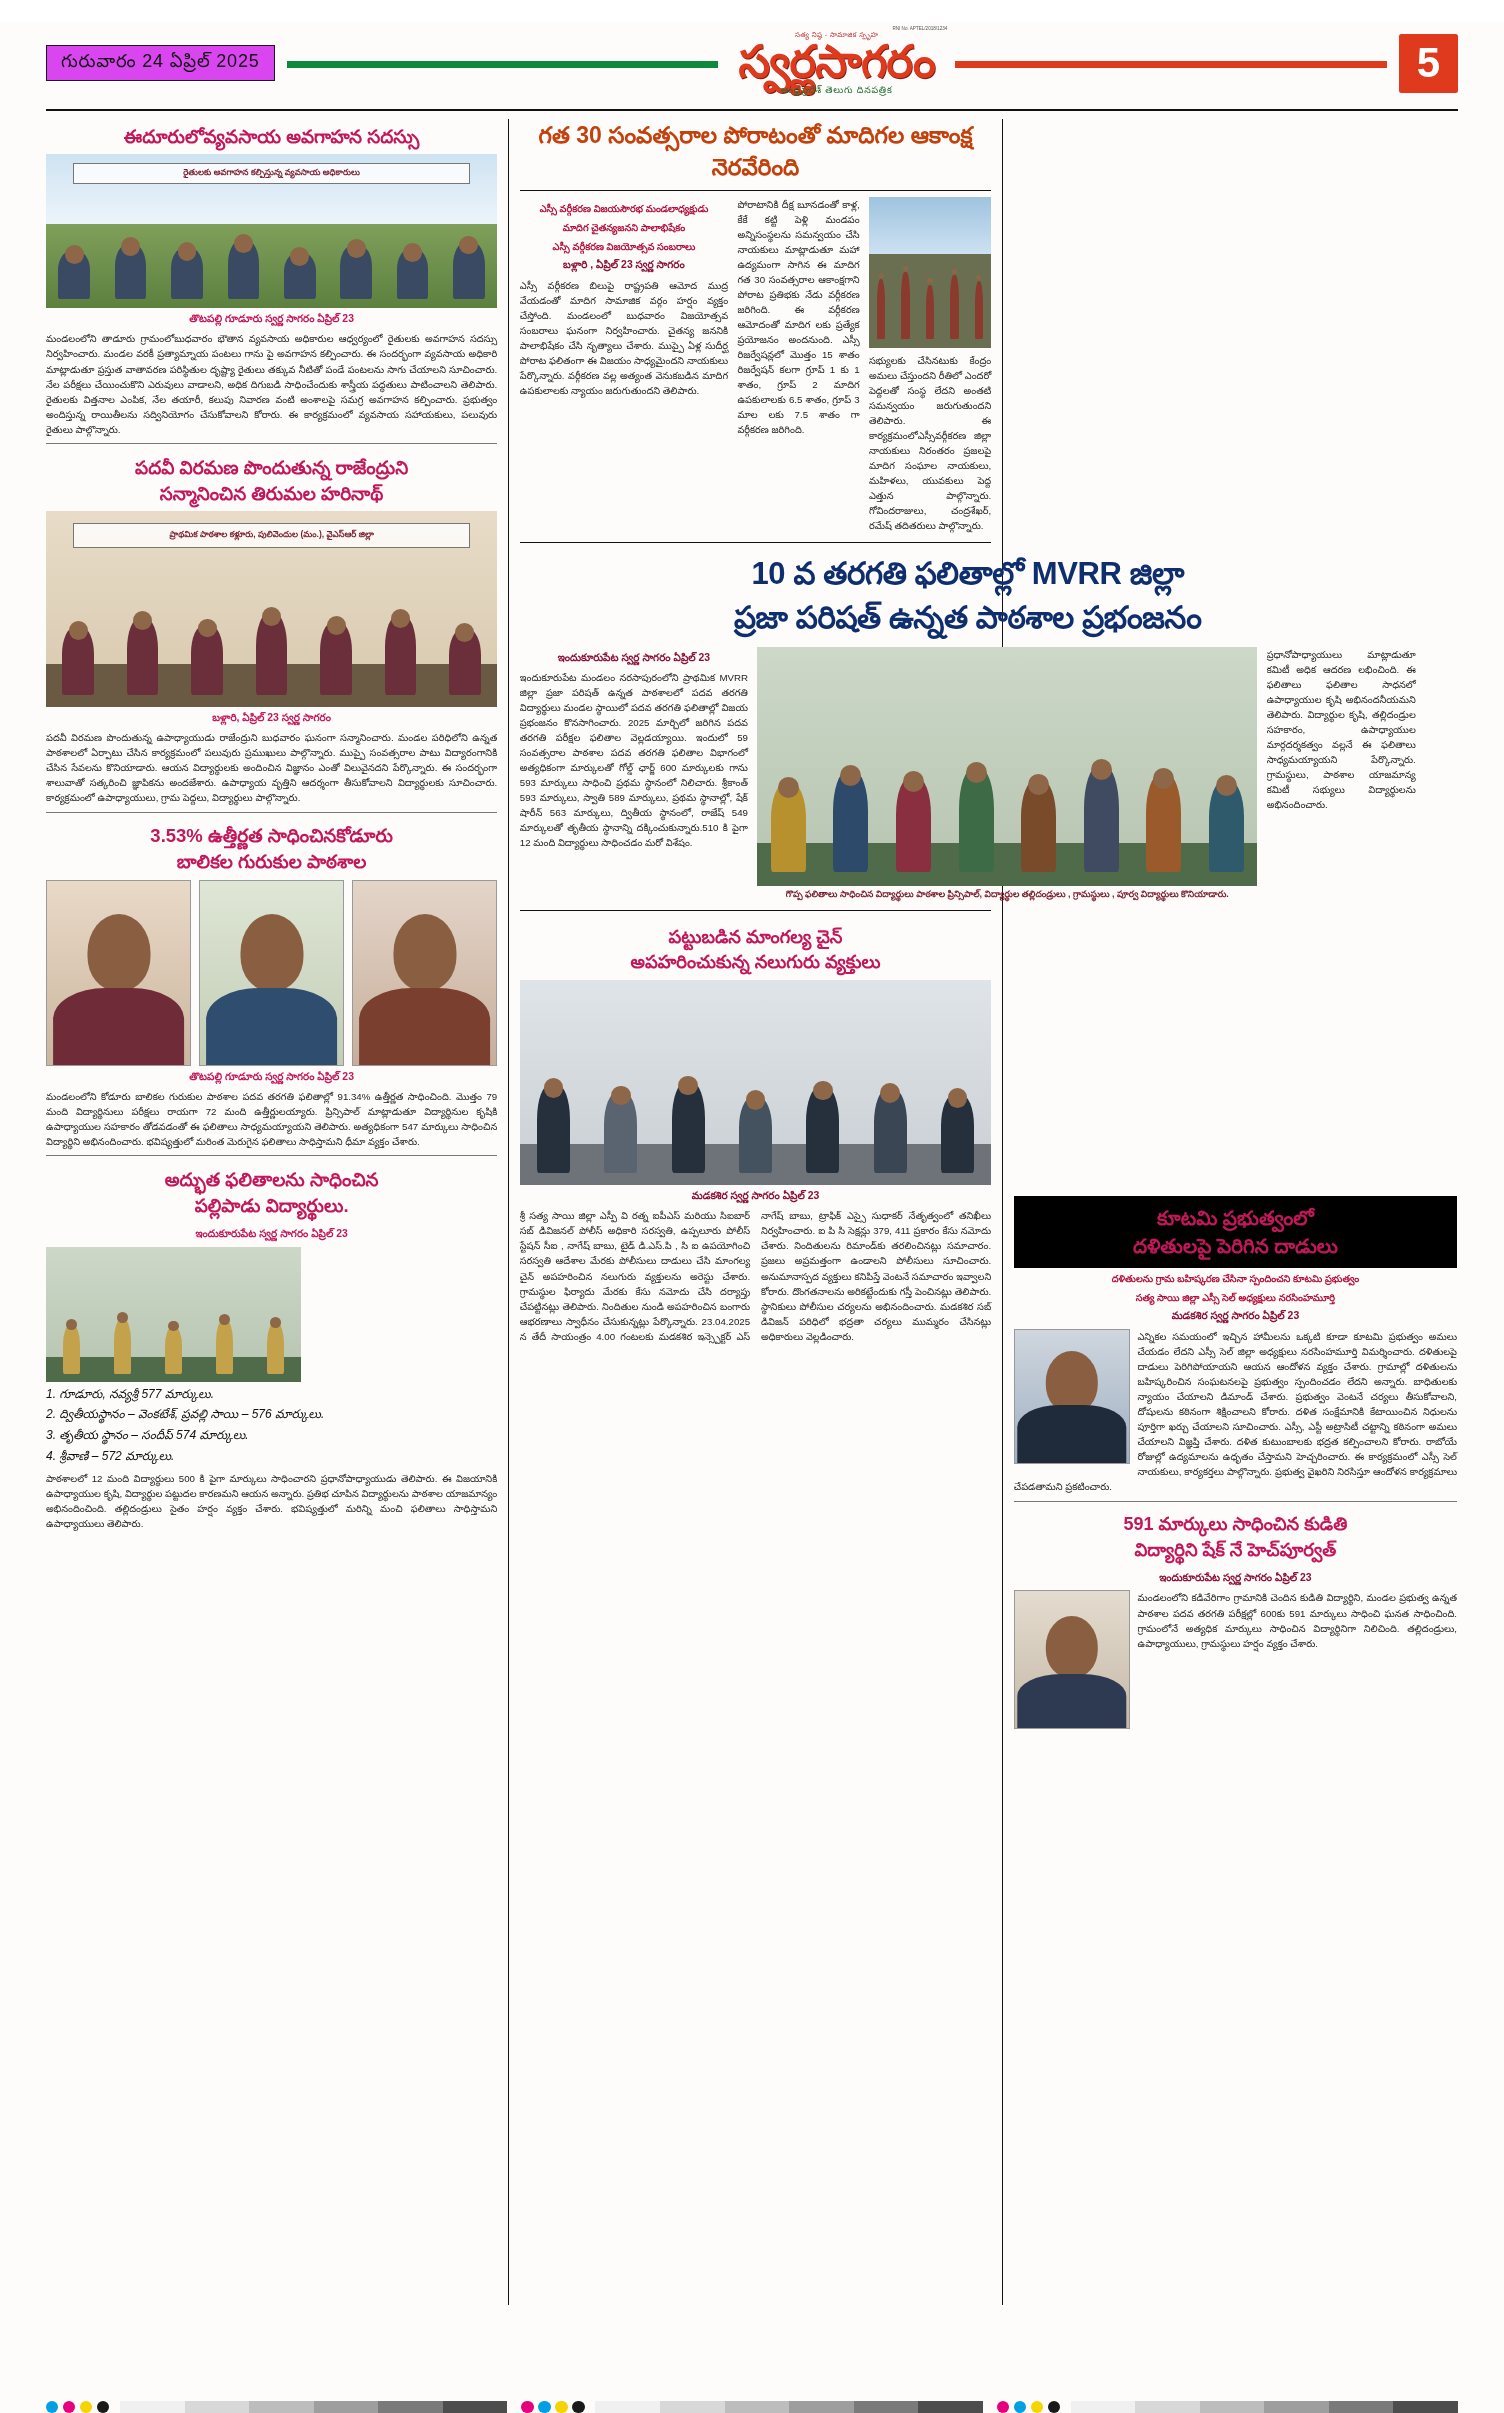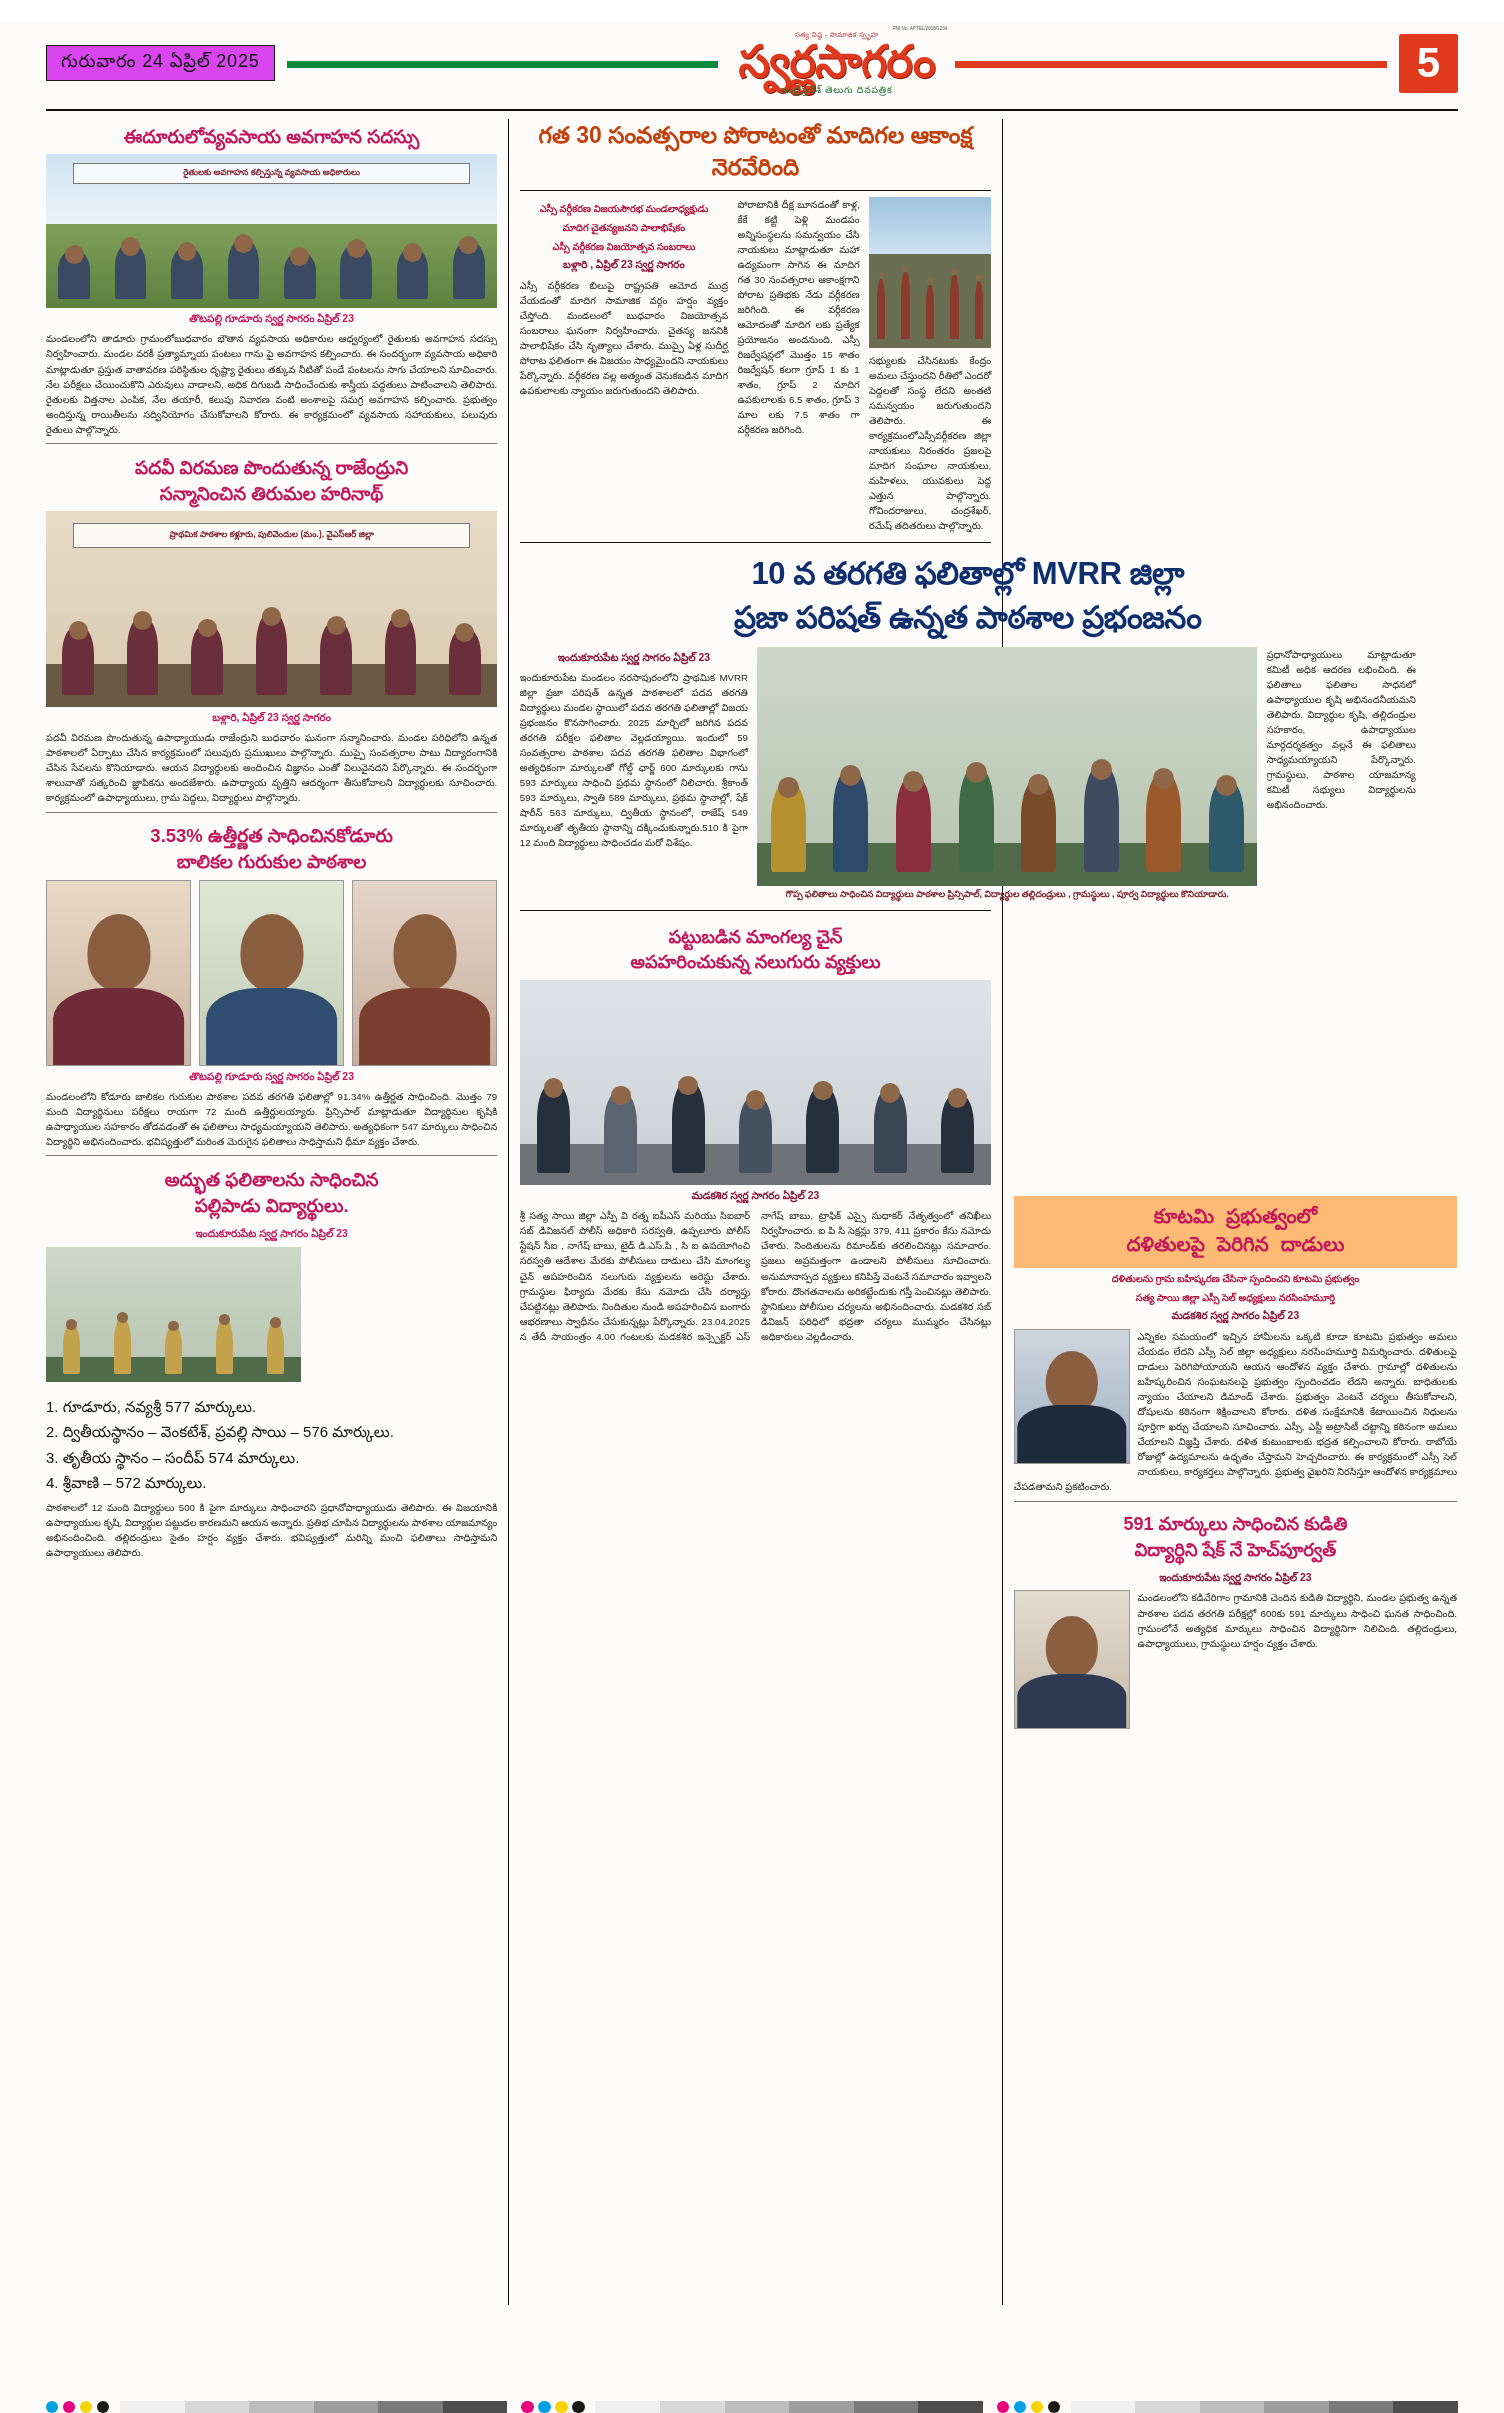--- a/index.html
+++ b/index.html
@@ -181,27 +181,27 @@
     font-weight: bold;
     color: #0e2e6e;
     text-align: center;
     line-height: 1.4;
     letter-spacing: -0.4px;
   }
   .headline-blue {
     font-size: 23px; font-weight: bold; color:#c2410c; text-align:center; line-height:1.4;
   }
   .headline-red-box {
-    background:#fdba74; text-align:center; padding:7.7px 4.6px; margin-bottom:4.6px;font-family:Liberation Mono, monospace;
+    background:#000000; text-align:center; padding:7.7px 4.6px; margin-bottom:4.6px;
   }
   .headline-red {
     font-size: 20px; font-weight:bold; color:#c2185b; line-height:1.4;
   }
   .sub-red { font-size:9.7px; color:#b3123d; text-align:center; font-weight:bold; line-height:1.5; margin:4.6px 0; }
-  .numlist { font-size:15px; line-height:1.6; margin:13px 0 0 0; padding-left:0; list-style:none; }
+  .numlist { font-size:12px; line-height:1.6; margin:3px 0 0 0; padding-left:0; list-style:none;font-style:italic; }
   .numlist li { margin-bottom:1.5px; }
 
   .two-col-text { column-count:2; column-gap:10.8px; }
 
   
   .section-title-pink {
     text-align:center; font-size:18.5px; font-weight:bold; color:#c2185b; line-height:1.4;
     padding:4.6px 0;
   }
 

